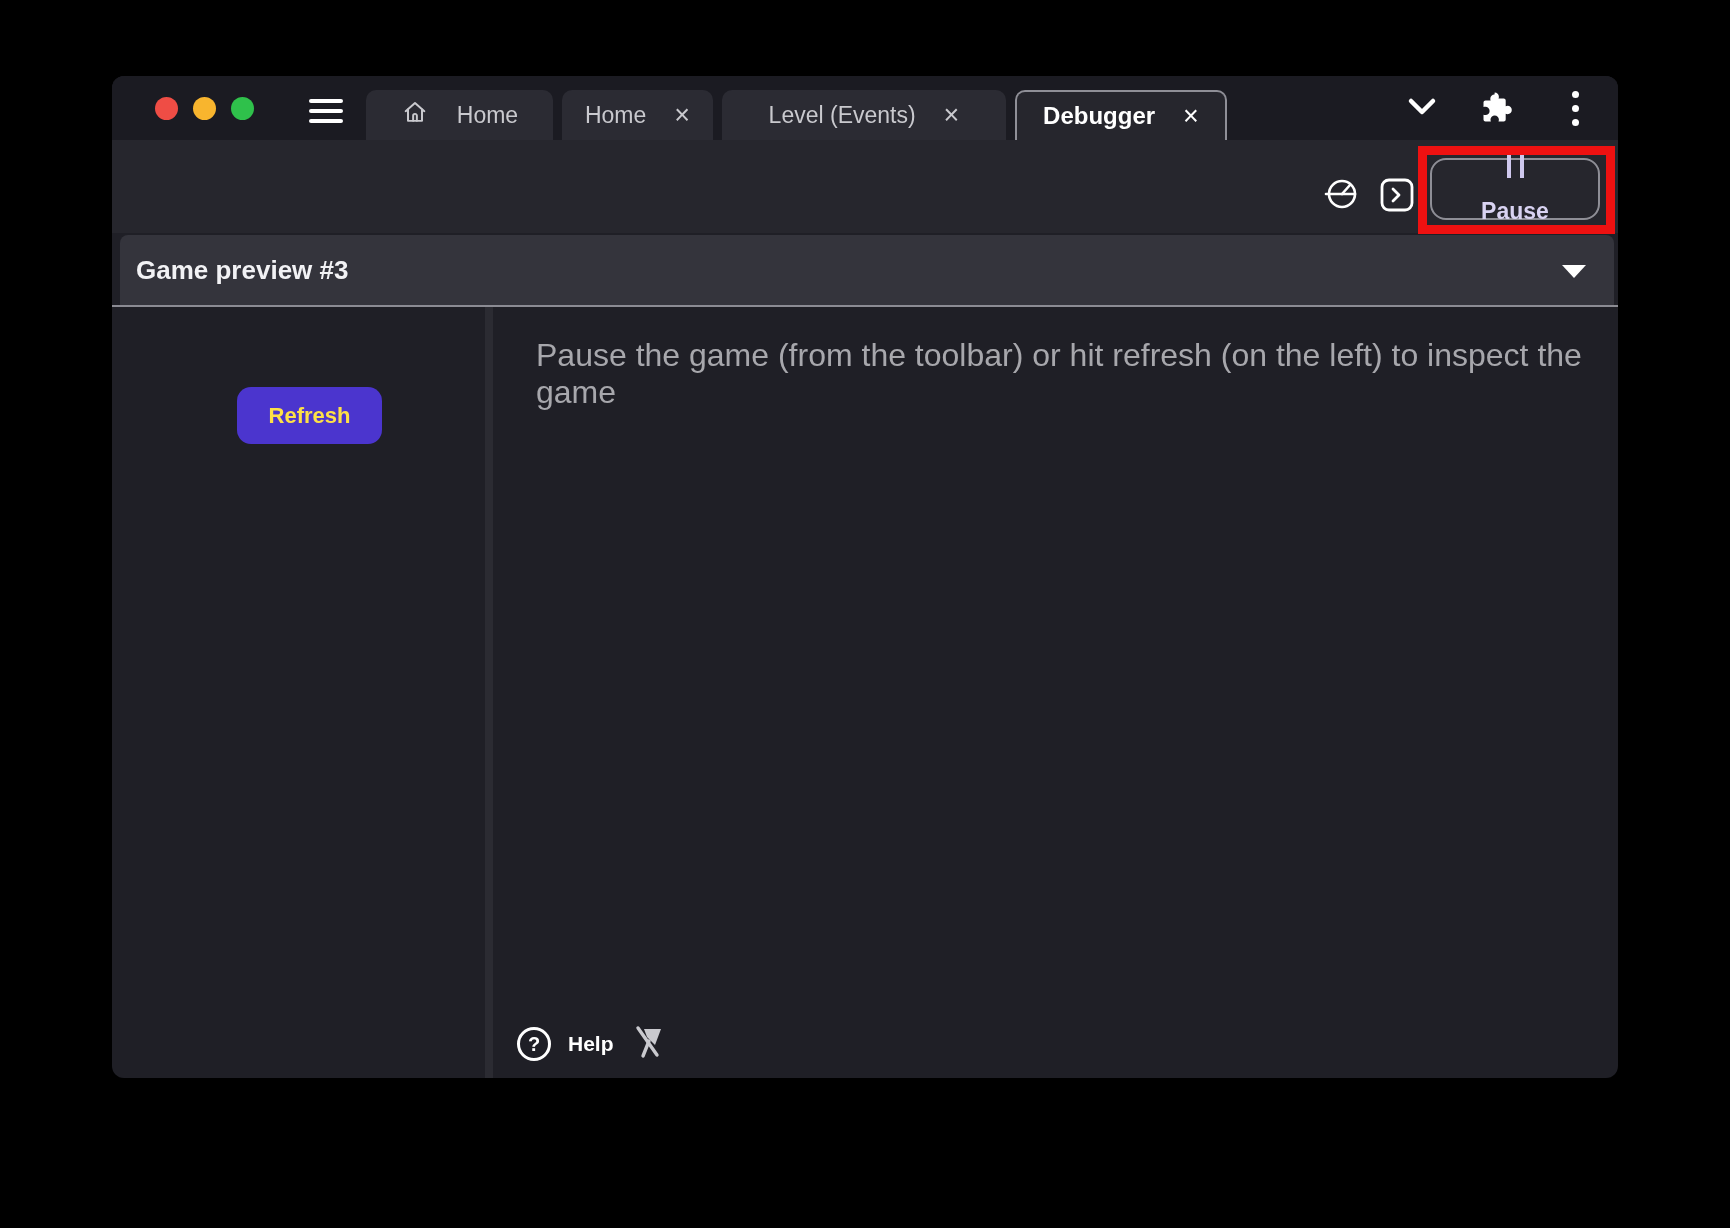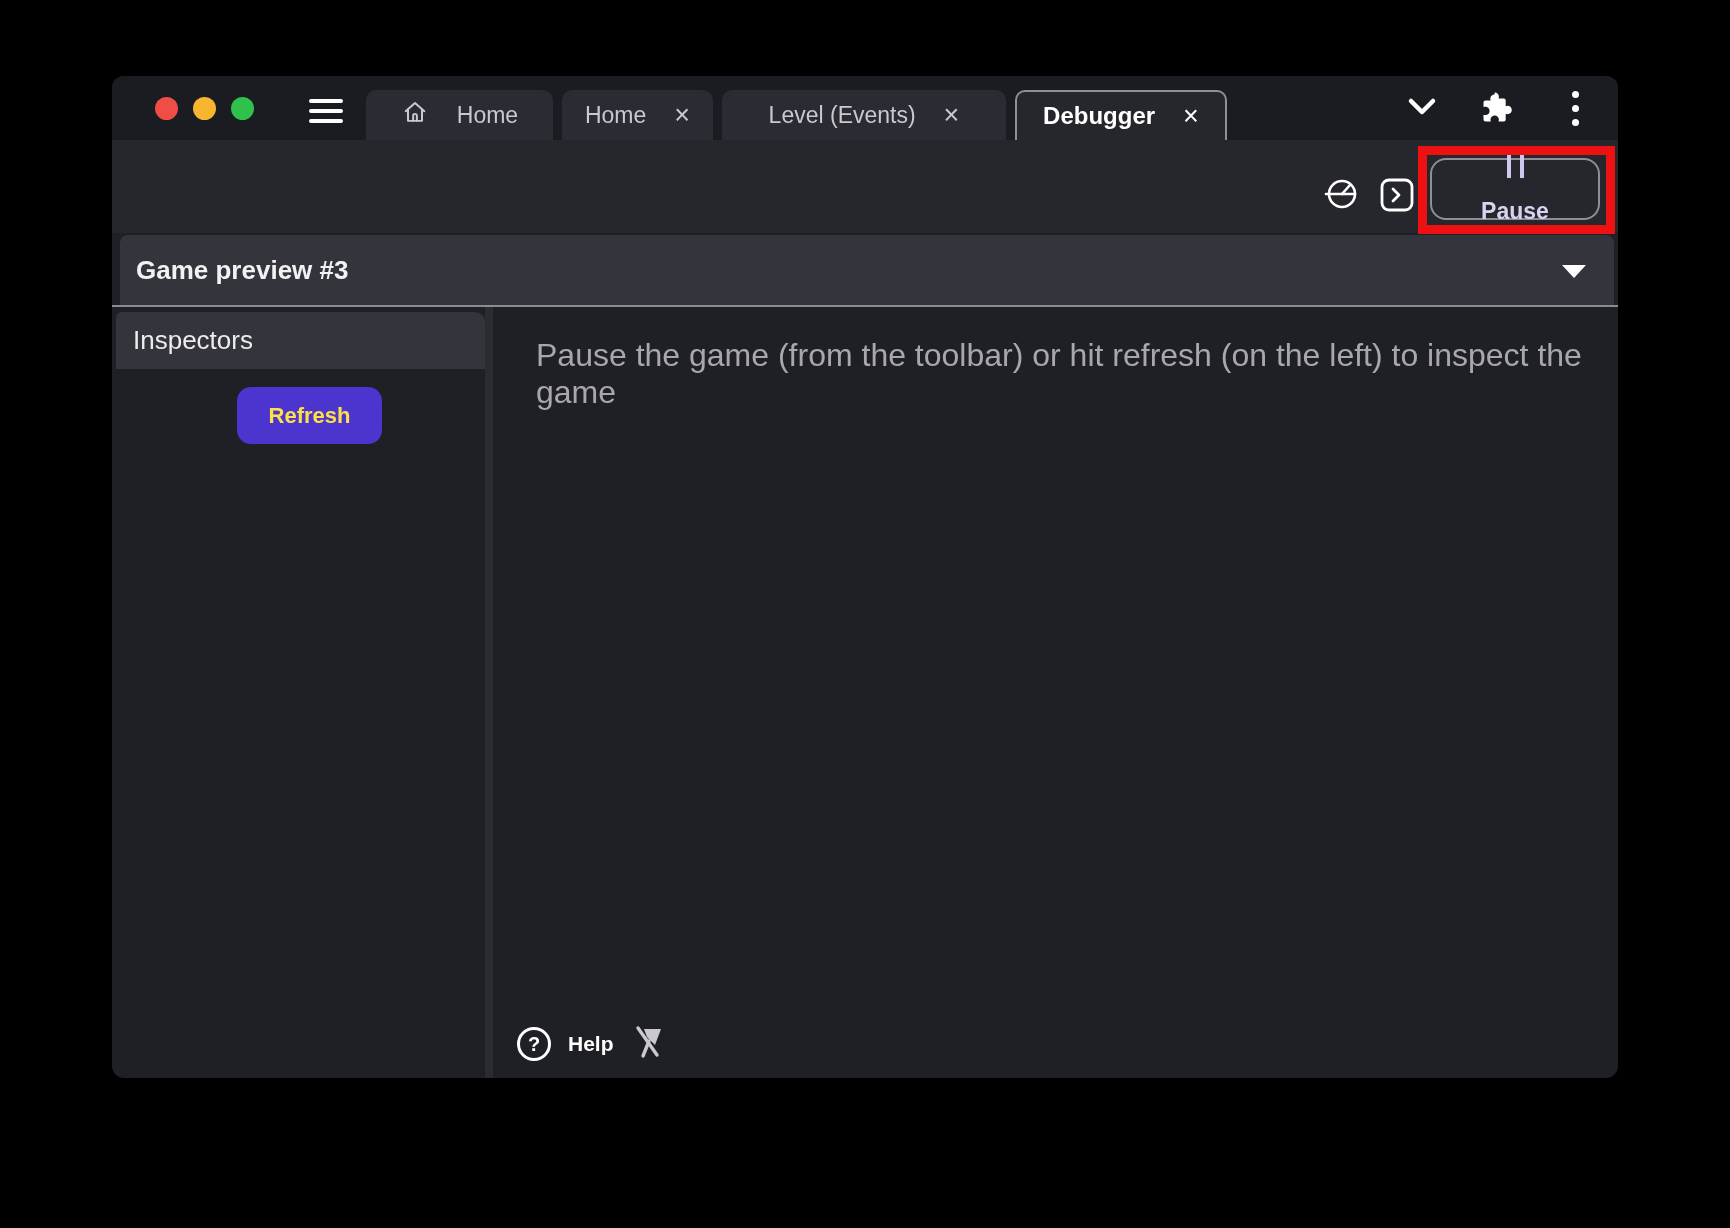--- a/index.html
+++ b/index.html
@@ -169,23 +169,20 @@
     <div class="preview-row">
       <div class="preview-bar">
         <span class="preview-title">Game preview #3</span>
         <span class="preview-caret"></span>
       </div>
       <div class="preview-sep"></div>
     </div>
 
     <div class="content">
       <div class="sidebar">
-        <div class="inspectors-bar">
-          <span class="inspectors-title">Inspectors</span>
-        </div>
         <button class="refresh-btn">Refresh</button>
       </div>
       <div class="vdivider"></div>
       <div class="main">
         <div class="message">Pause the game (from the toolbar) or hit refresh (on the left) to inspect the game</div>
         <div class="help-row">
           <span class="help-circle">?</span>
           <span class="help-label">Help</span>
           <span class="pin-off">
             <svg width="32" height="40" viewBox="0 0 32 40">

